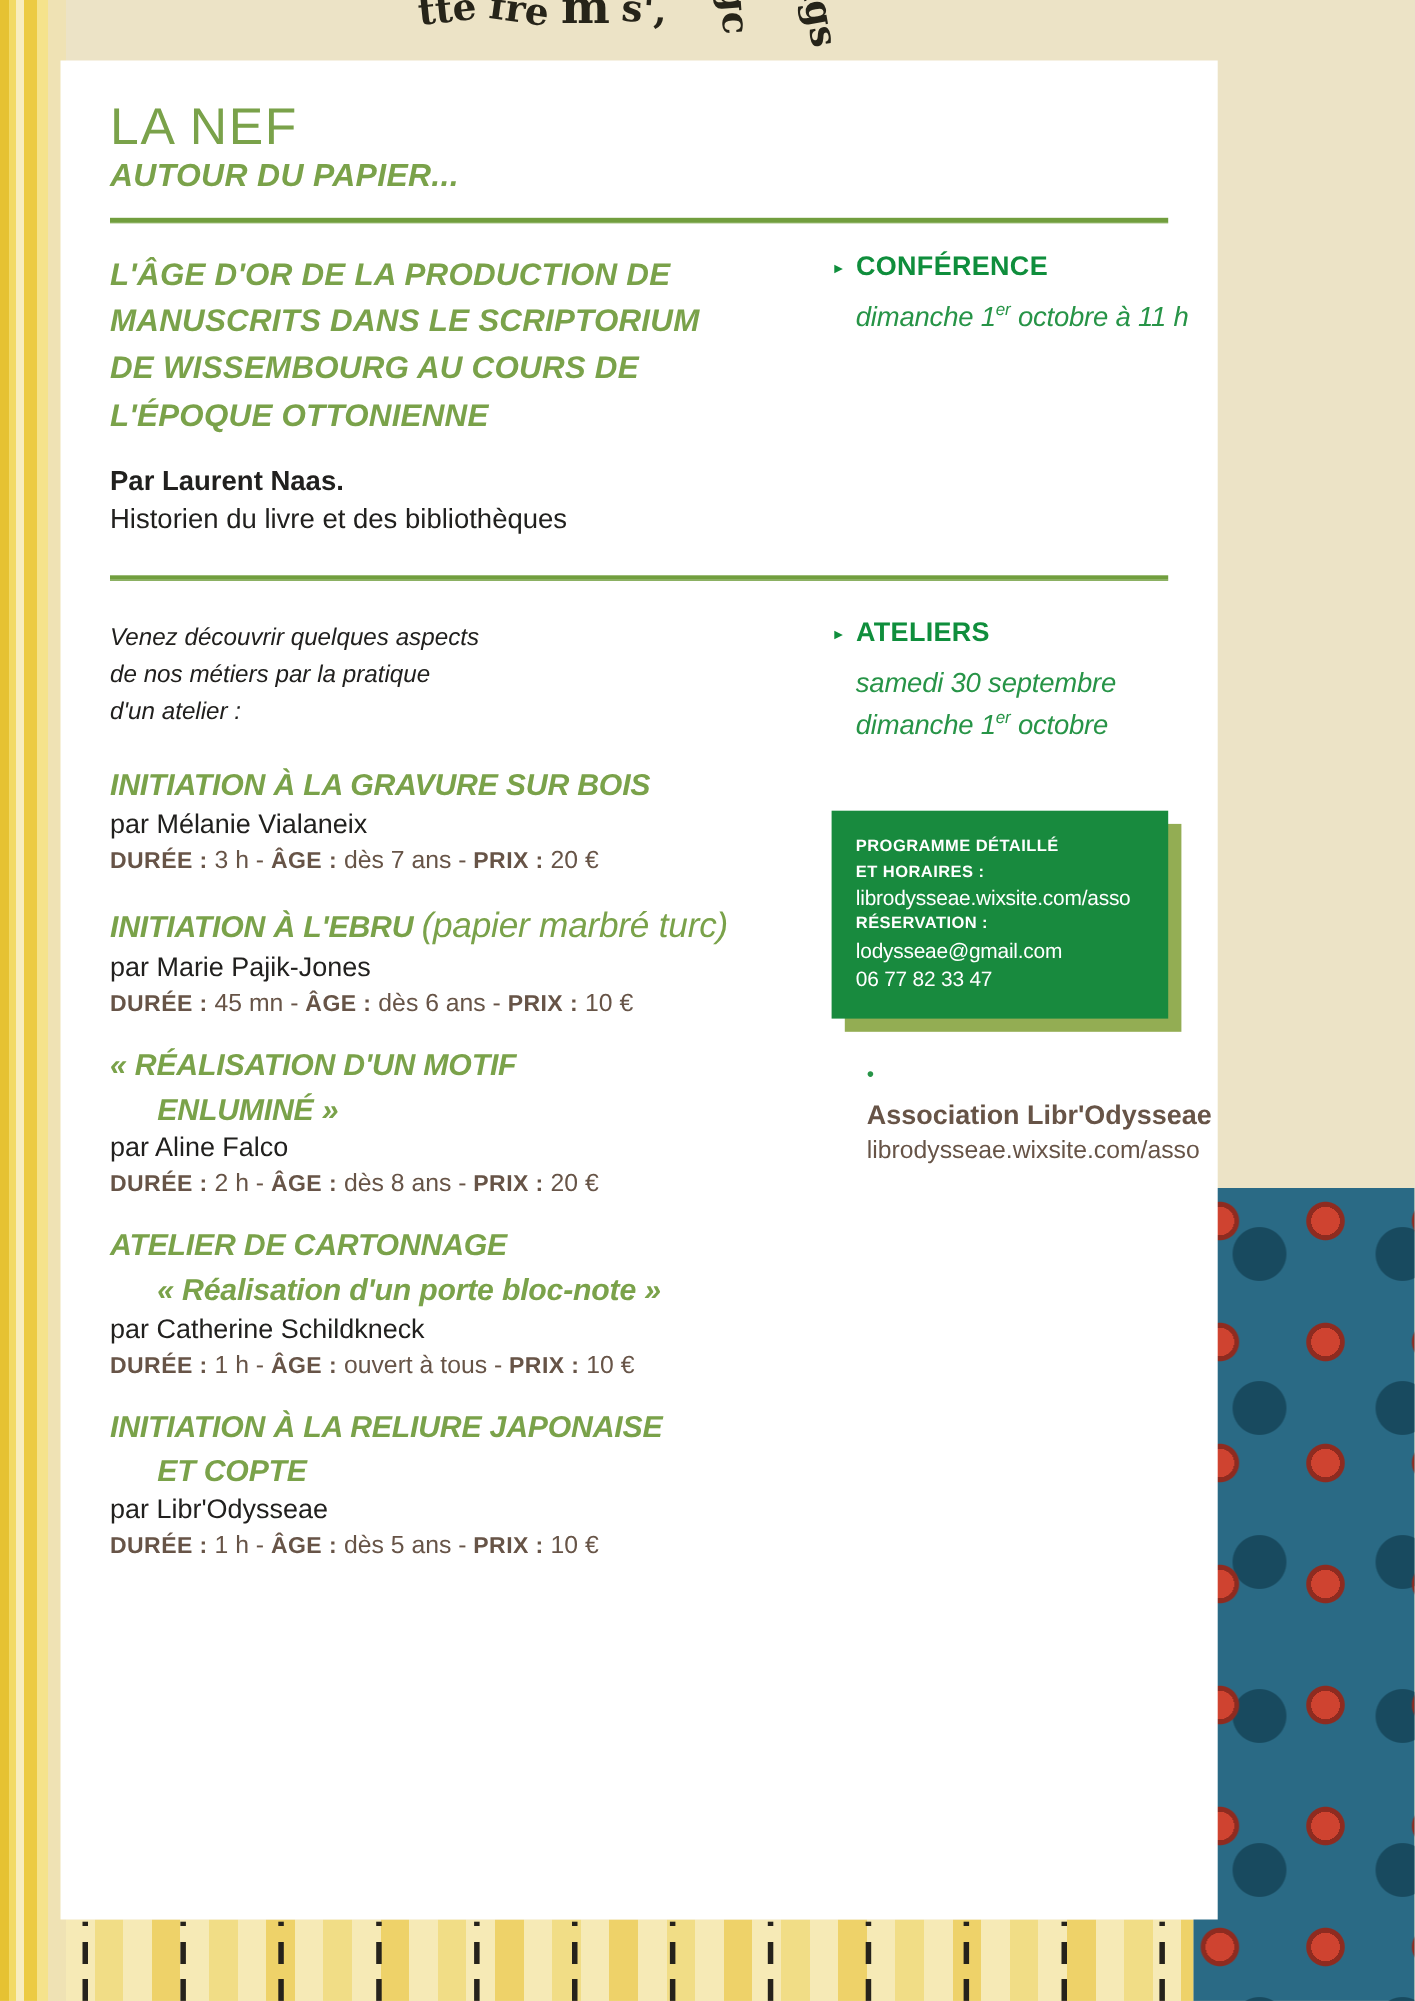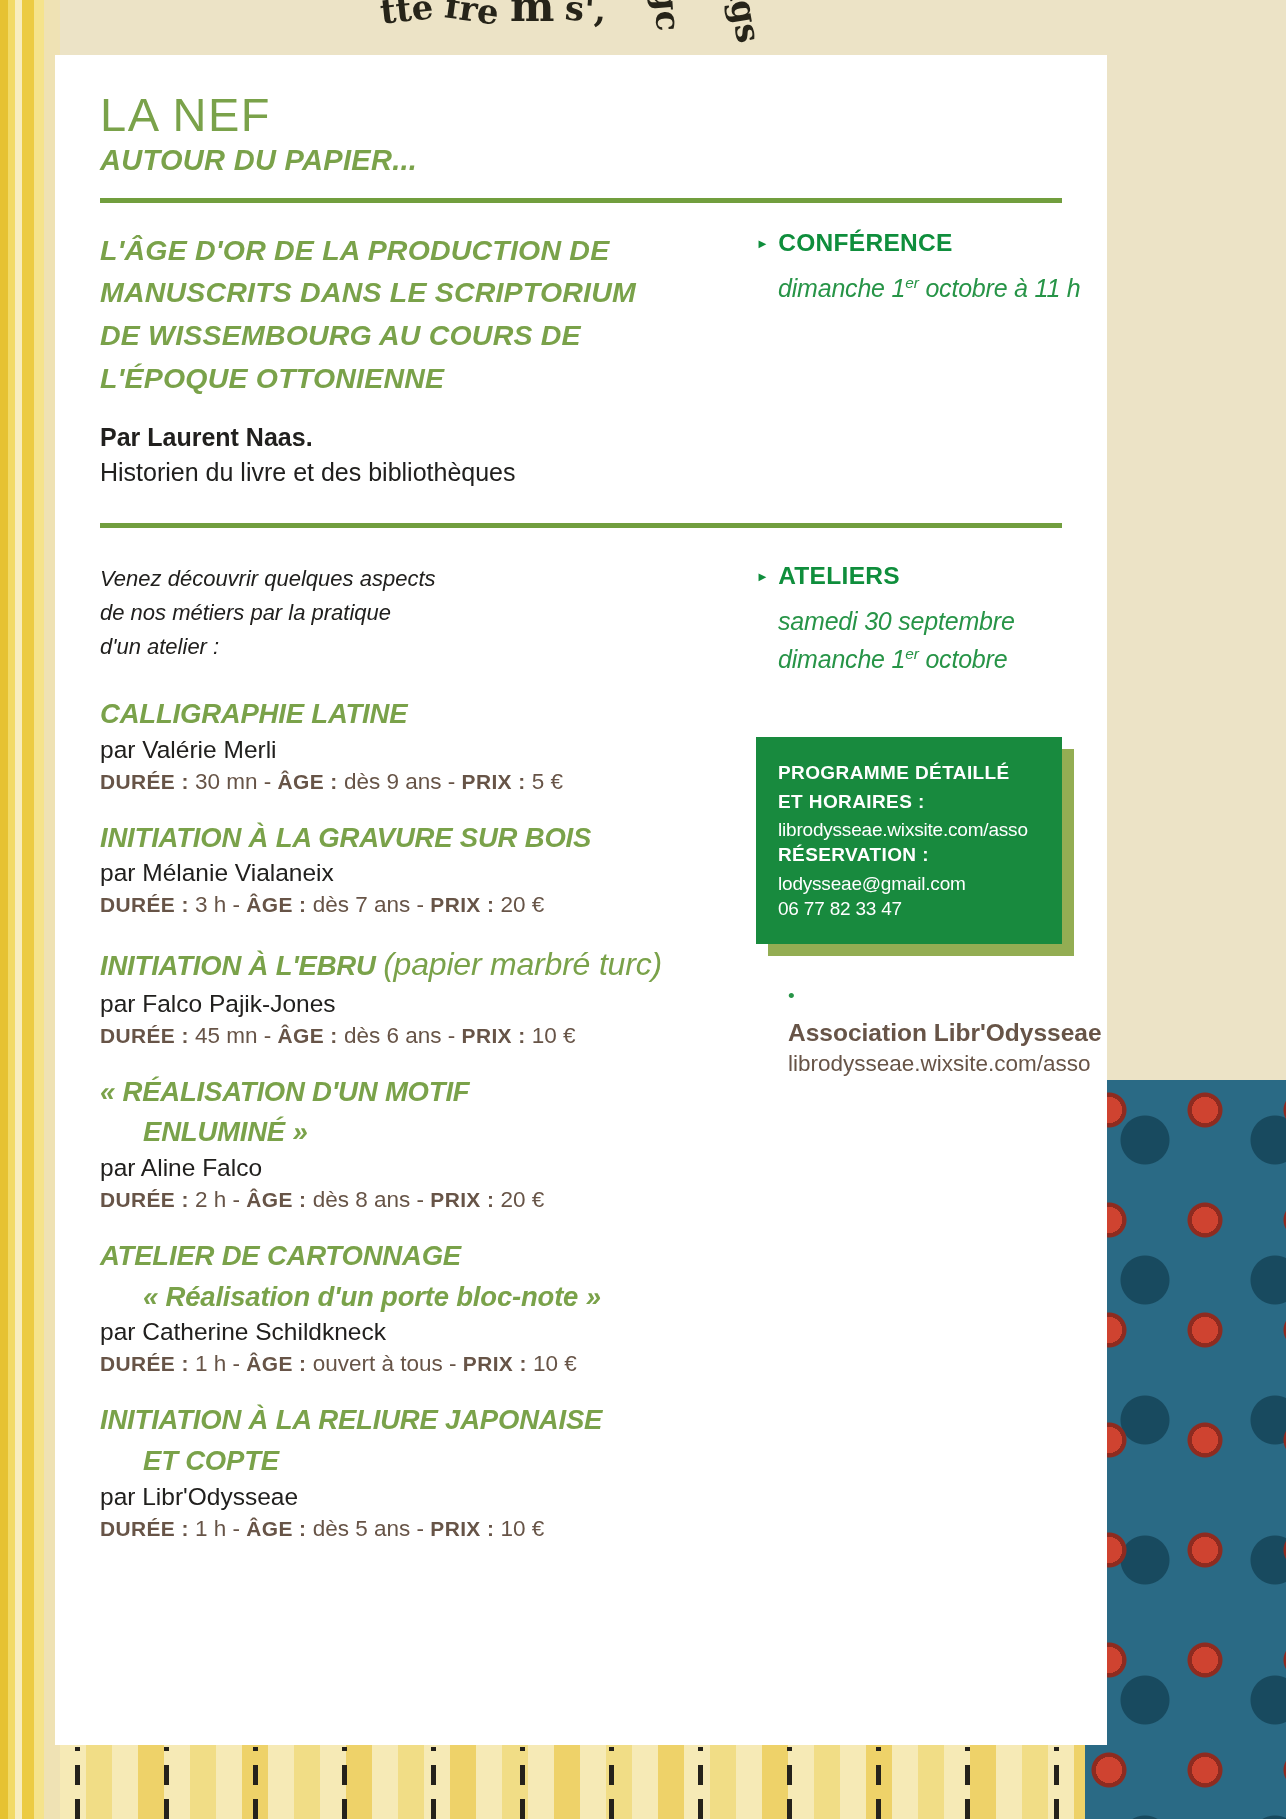--- a/index.html
+++ b/index.html
@@ -73,21 +73,21 @@
   .ws-title { margin: 0; font-size: 27.5px; font-weight: 700; font-style: italic; color: #7aa24a; line-height: 1.48; letter-spacing: -.2px; white-space: nowrap; }
   .ws-title2 { display: block; margin-left: 43px; }
   .ws-note { font-weight: 400; font-size: 32px; }
   .ws-by { font-size: 24.5px; color: #21201e; margin-top: 1px; }
   .ws-meta { font-size: 22.5px; color: #675447; margin-top: 5px; white-space: nowrap; }
   
   .info-box {
     margin-top: 58px; width: 306px; background: #188a3e; color: #ffffff;
     padding: 22px 22px 24px; box-shadow: 12px 12px 0 #93ad53;
   }
-  .box-label { font-weight: 700; font-size: 19px; letter-spacing: .4px; line-height: 1.5; }
+  .box-label { font-weight: 700; font-size: 15px; letter-spacing: .4px; line-height: 1.5; }
   .box-value { font-size: 19px; margin-top: 3px; white-space: nowrap; letter-spacing: -.2px; }
   .box-group2 { }
   
   .assoc { margin-top: 42px; padding-left: 32px; }
   .bullet { color: #279447; font-size: 19px; line-height: 1; }
   .assoc-name { font-weight: 700; color: #675447; font-size: 24.5px; margin-top: 14px; white-space: nowrap; }
   .assoc-url { color: #675447; font-size: 22.5px; margin-top: 4px; white-space: nowrap; }
 </style>
 </head>
 <body>
@@ -157,36 +157,20 @@
     <div class="row section2">
       <div class="col-left">
         <div class="intro">
           <span>Venez découvrir quelques aspects</span>
           <span>de nos métiers par la pratique</span>
           <span>d'un atelier :</span>
         </div>
 
         <div class="workshops">
 
-          <div class="workshop">
-            <h3 class="ws-title">
-              <span>CALLIGRAPHIE LATINE</span>
-            </h3>
-            <div class="ws-by">par Valérie Merli</div>
-            <div class="ws-meta">
-              <span class="lbl">DURÉE :</span>
-              <span>30 mn</span>
-              <span>-</span>
-              <span class="lbl">ÂGE :</span>
-              <span>dès 9 ans</span>
-              <span>-</span>
-              <span class="lbl">PRIX :</span>
-              <span>5 €</span>
-            </div>
-          </div>
 
           <div class="workshop">
             <h3 class="ws-title">
               <span>INITIATION À LA GRAVURE SUR BOIS</span>
             </h3>
             <div class="ws-by">par Mélanie Vialaneix</div>
             <div class="ws-meta">
               <span class="lbl">DURÉE :</span>
               <span>3 h</span>
               <span>-</span>
@@ -196,21 +180,21 @@
               <span class="lbl">PRIX :</span>
               <span>20 €</span>
             </div>
           </div>
 
           <div class="workshop">
             <h3 class="ws-title">
               <span>INITIATION À L'EBRU</span>
               <span class="ws-note">(papier marbré turc)</span>
             </h3>
-            <div class="ws-by">par Falco Pajik-Jones</div>
+            <div class="ws-by">par Marie Pajik-Jones</div>
             <div class="ws-meta">
               <span class="lbl">DURÉE :</span>
               <span>45 mn</span>
               <span>-</span>
               <span class="lbl">ÂGE :</span>
               <span>dès 6 ans</span>
               <span>-</span>
               <span class="lbl">PRIX :</span>
               <span>10 €</span>
             </div>

